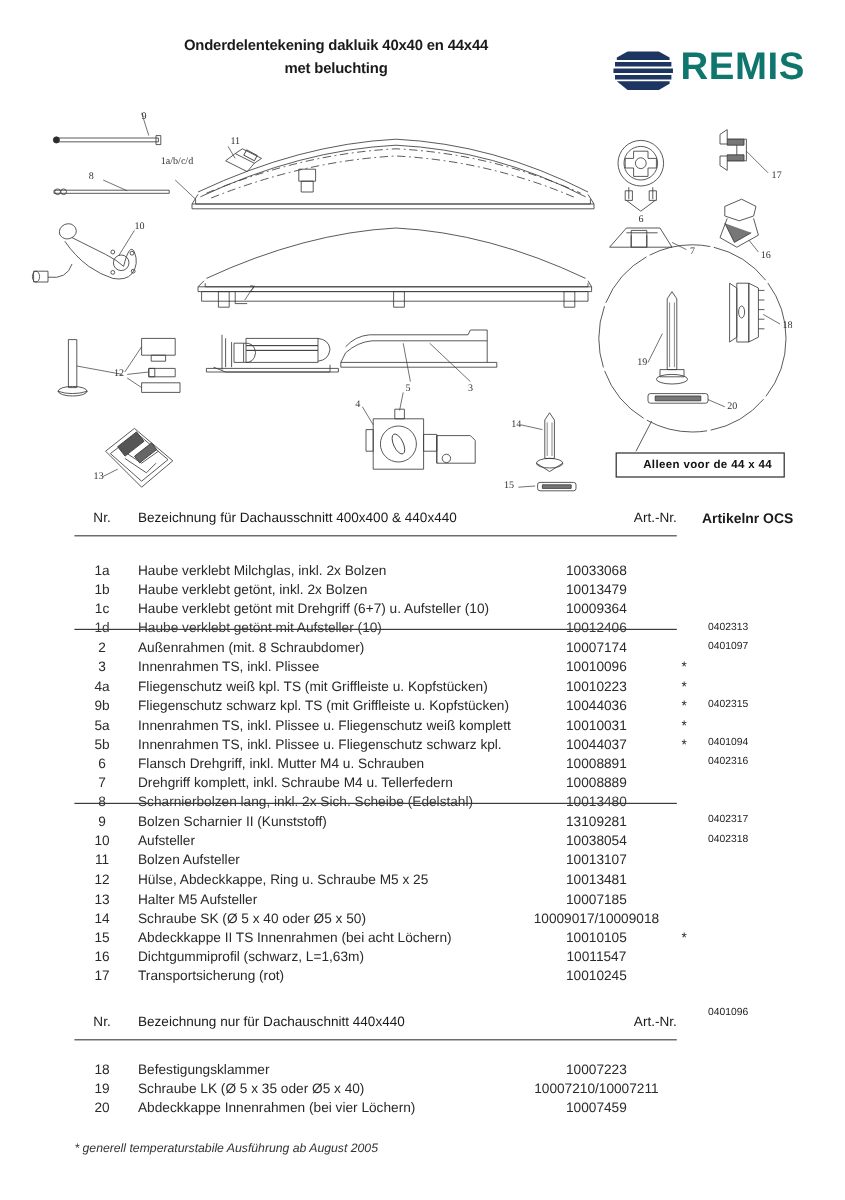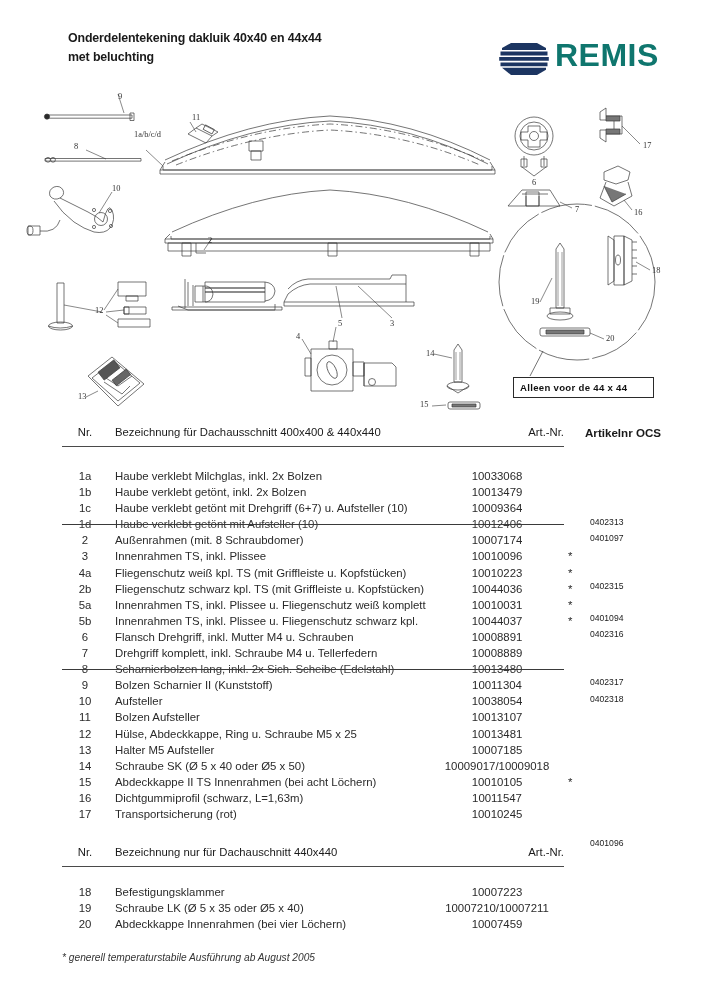--- a/index.html
+++ b/index.html
@@ -11,21 +11,21 @@
     width: 704px; height: 1000px;
     position: relative;
     font-family: "Liberation Sans", sans-serif;
     color: #231f20;
     overflow: hidden;
   }
 
   
   #header {
     position: absolute;
-    left: 0; top: 0; width: 591px; height: 88px;
+    left: 12px; top: 0; width: 591px; height: 88px; text-align: center;
   }
   #doc-title {
     position: absolute;
     left: 68px; top: 29px;
     width: 400px;
     font-size: 12.4px;
     font-weight: bold;
     line-height: 19px;
     letter-spacing: -0.15px;
     color: #1a1a1a;
@@ -132,21 +132,21 @@
     left: 513px; top: 291px;
     width: 141px; height: 21px;
     border: 1px solid #2a2a2a;
     background: #fff;
     font-size: 9.6px;
     font-weight: bold;
     color: #111;
     letter-spacing: 0.3px;
     display: flex;
     align-items: center;
-    padding-left: 6px;
+    padding-left: 22px;
   }
   .dwg-label {
     position: absolute;
     font-size: 8.4px;
     color: #333;
     font-family: "Liberation Serif", serif;
   }
 </style>
 </head>
 <body>
@@ -457,21 +457,21 @@
           <div class="c-star">*</div>
         </div>
         <div class="row">
           <div class="c-nr">4a</div>
           <div class="c-desc">Fliegenschutz weiß kpl. TS (mit Griffleiste u. Kopfstücken)</div>
           <div class="c-art">10010223</div>
           <div class="c-star">*</div>
           <div class="c-ocs">0401094</div>
         </div>
         <div class="row">
-          <div class="c-nr">2b</div>
+          <div class="c-nr">9b</div>
           <div class="c-desc">Fliegenschutz schwarz kpl. TS (mit Griffleiste u. Kopfstücken)</div>
           <div class="c-art">10044036</div>
           <div class="c-star">*</div>
           <div class="c-ocs">0402316</div>
         </div>
         <div class="row">
           <div class="c-nr">5a</div>
           <div class="c-desc">Innenrahmen TS, inkl. Plissee u. Fliegenschutz weiß komplett</div>
           <div class="c-art">10010031</div>
           <div class="c-star">*</div>
@@ -496,21 +496,21 @@
         </div>
         <div class="row struck">
           <div class="c-nr">8</div>
           <div class="c-desc">Scharnierbolzen lang, inkl. 2x Sich. Scheibe (Edelstahl)</div>
           <div class="c-art">10013480</div>
           <div class="strike"></div>
         </div>
         <div class="row">
           <div class="c-nr">9</div>
           <div class="c-desc">Bolzen Scharnier II (Kunststoff)</div>
-          <div class="c-art">10011304</div>
+          <div class="c-art">13109281</div>
         </div>
         <div class="row">
           <div class="c-nr">10</div>
           <div class="c-desc">Aufsteller</div>
           <div class="c-art">10038054</div>
         </div>
         <div class="row">
           <div class="c-nr">11</div>
           <div class="c-desc">Bolzen Aufsteller</div>
           <div class="c-art">10013107</div>

